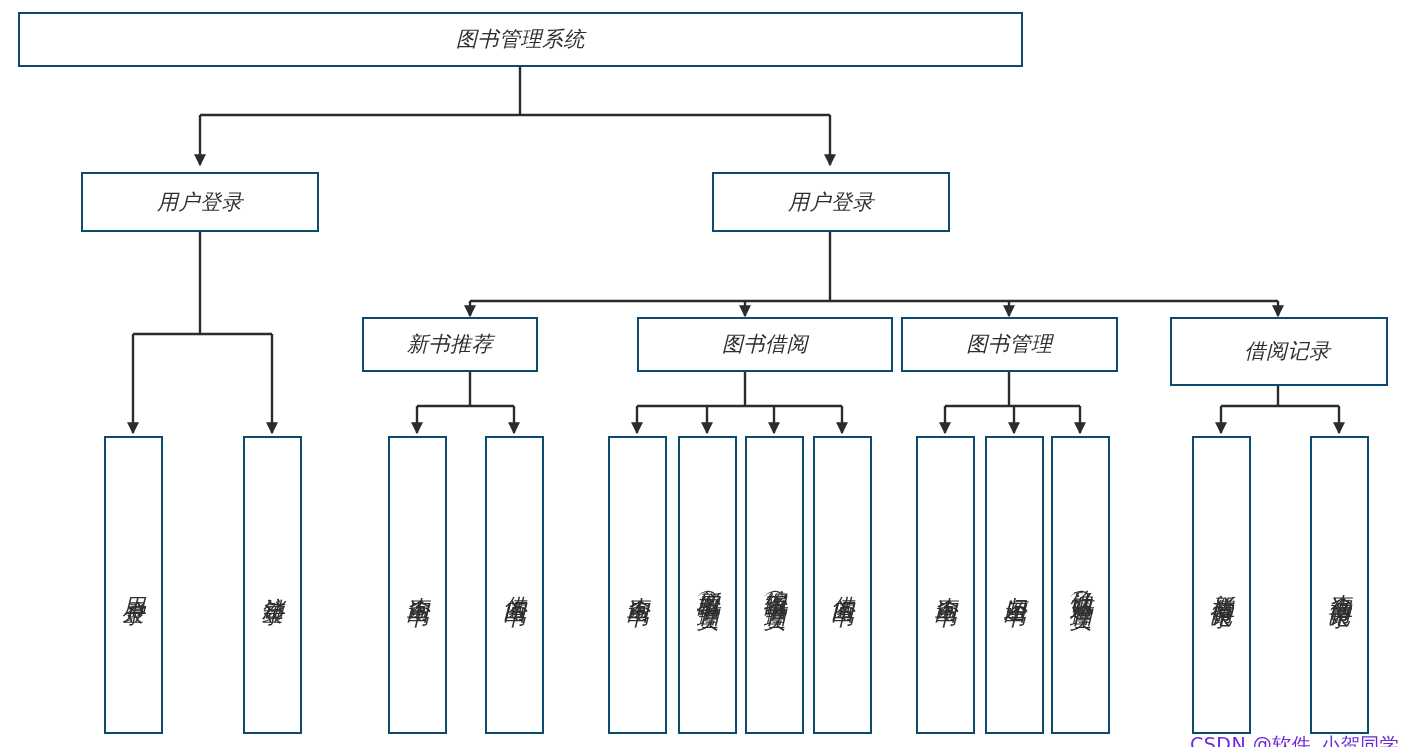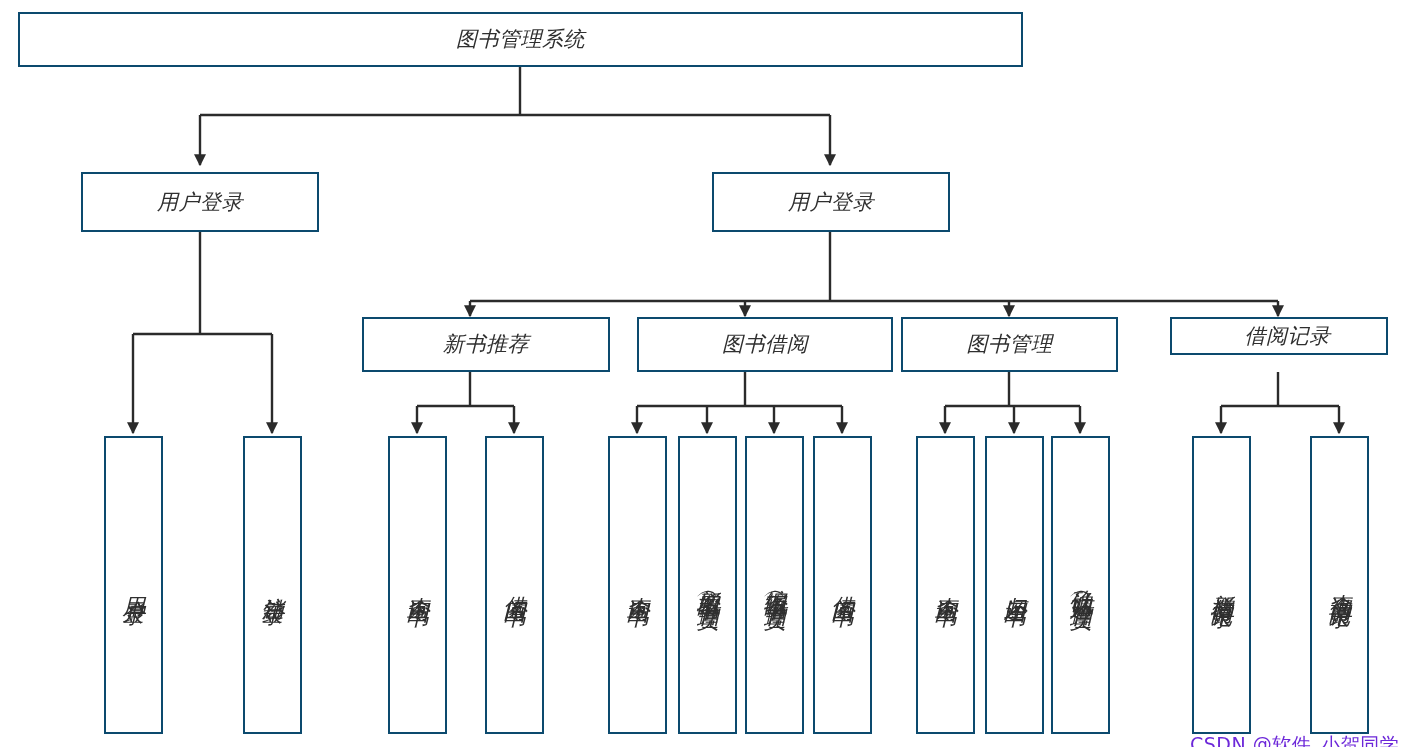--- a/index.html
+++ b/index.html
@@ -131,33 +131,33 @@
   </div>
 
   <div class="node horiz" style="left:81px; top:172px; width:238px; height:60px;">
     <span class="node-label">用户登录</span>
   </div>
 
   <div class="node horiz" style="left:712px; top:172px; width:238px; height:60px;">
     <span class="node-label">用户登录</span>
   </div>
 
-  <div class="node horiz" style="left:362px; top:317px; width:248px; height:55px;">
+  <div class="node horiz" style="left:362px; top:317px; width:176px; height:55px;">
     <span class="node-label">新书推荐</span>
   </div>
 
   <div class="node horiz" style="left:637px; top:317px; width:256px; height:55px;">
     <span class="node-label">图书借阅</span>
   </div>
 
   <div class="node horiz" style="left:901px; top:317px; width:217px; height:55px;">
     <span class="node-label">图书管理</span>
   </div>
 
-  <div class="node horiz" style="left:1170px; top:317px; width:218px; height:38px;padding-left:17px;">
+  <div class="node horiz" style="left:1170px; top:317px; width:218px; height:69px;padding-left:17px;">
     <span class="node-label">借阅记录</span>
   </div>
 
   <div class="node vert" style="left:104px; top:436px; width:59px; height:298px;">
     <span class="node-label">用户登录</span>
   </div>
 
   <div class="node vert" style="left:243px; top:436px; width:59px; height:298px;">
     <span class="node-label">注销登录</span>
   </div>

